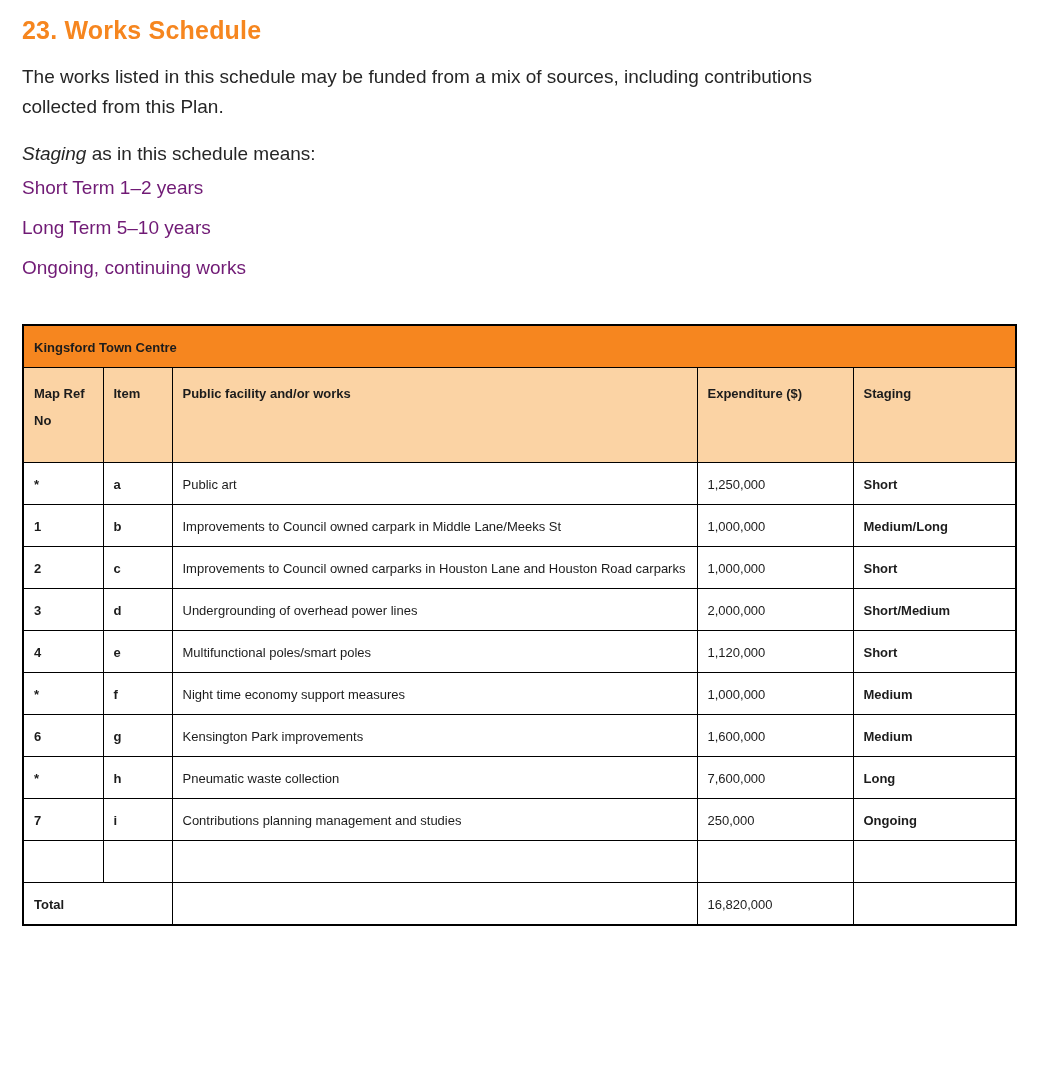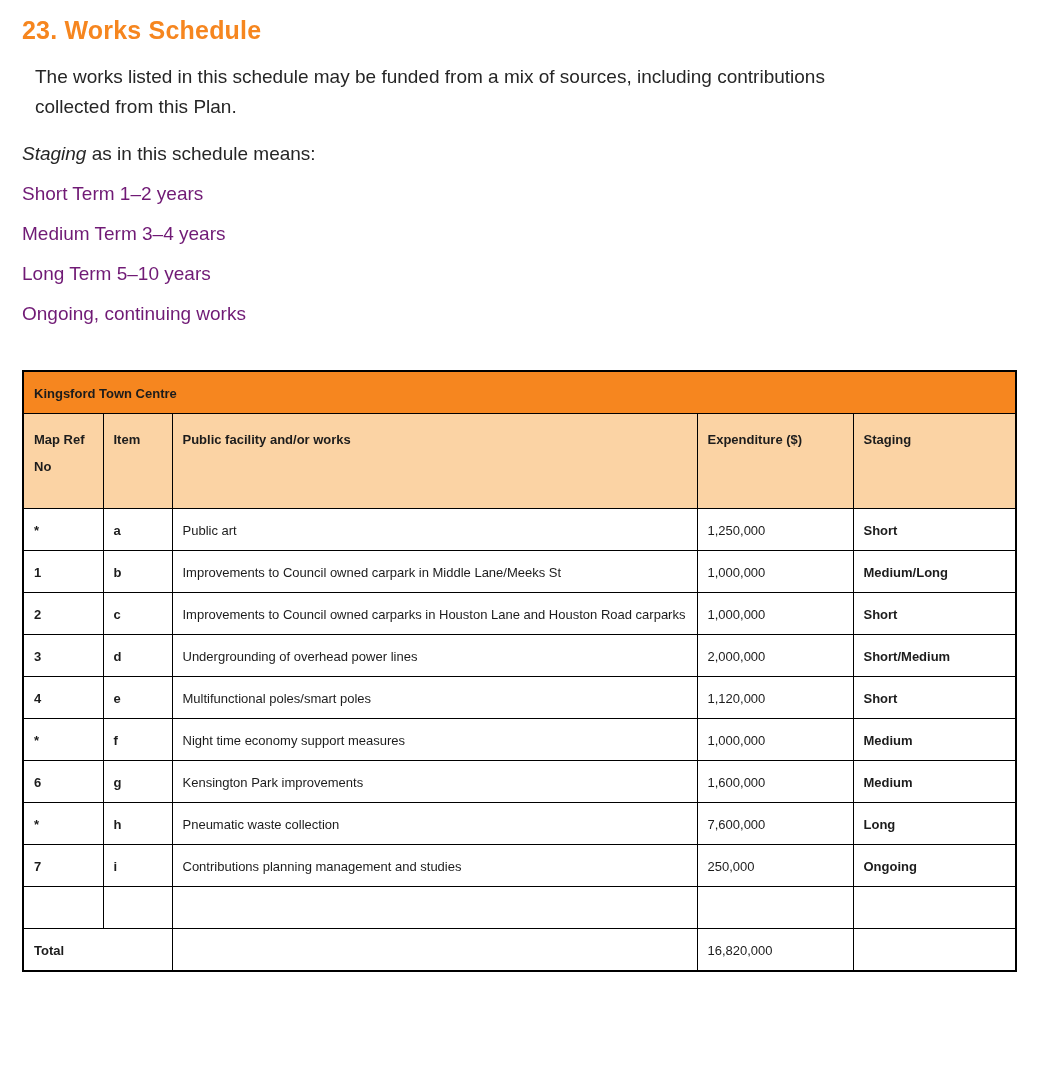--- a/index.html
+++ b/index.html
@@ -25,27 +25,27 @@
     font-weight: bold;
     color: #f6861f;
     letter-spacing: 0.2px;
     margin: 0 0 17px 0;
   }
   p.intro {
     font-size: 19px;
     line-height: 30px;
     color: #262626;
     max-width: 985px;
-    margin: 0 0 17px 13px;
+    margin: 0 0 17px 0;
   }
   p.staging-lead {
     font-size: 19px;
     line-height: 30px;
     color: #262626;
-    margin: 0 0 10px 0;
+    margin: 0 0 4px 0;
   }
   p.staging-lead em { font-style: italic; }
   p.term {
     font-size: 19px;
     line-height: 30px;
     color: #701a75;
     margin: 0 0 10px 0;
   }
   table.works {
     border-collapse: collapse;
@@ -95,21 +95,20 @@
 
 <div class="page">
 
   <h1 class="section-heading">23. Works Schedule</h1>
 
   <p class="intro">The works listed in this schedule may be funded from a mix of sources, including contributions collected from this Plan.</p>
 
   <p class="staging-lead"><em>Staging</em><span> as in this schedule means:</span></p>
 
   <p class="term">Short Term 1–2 years</p>
-  <p class="term">Medium Term 3–4 years</p>
   <p class="term">Long Term 5–10 years</p>
   <p class="term">Ongoing, continuing works</p>
 
   <table class="works">
     <colgroup>
       <col class="c-map">
         <col class="c-item">
         <col class="c-works">
         <col class="c-exp">
         <col class="c-stage">

